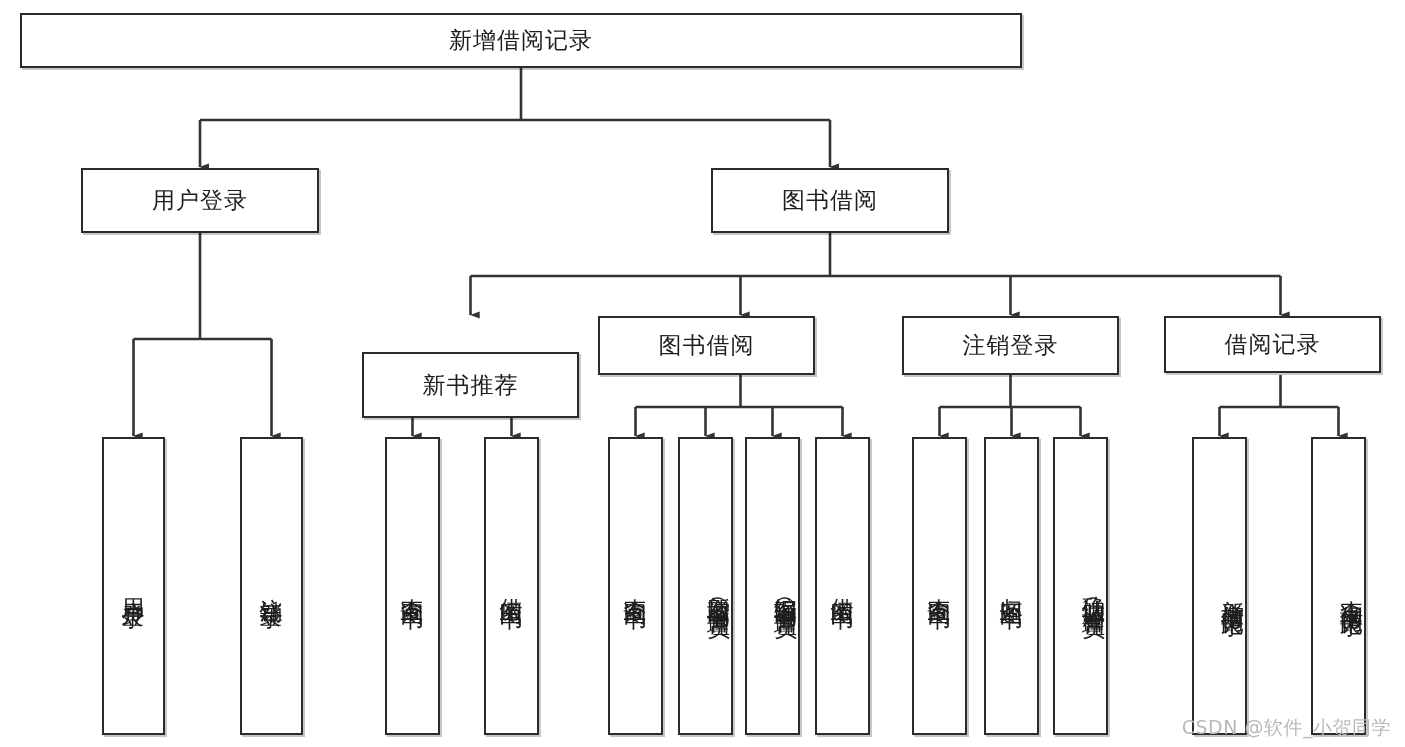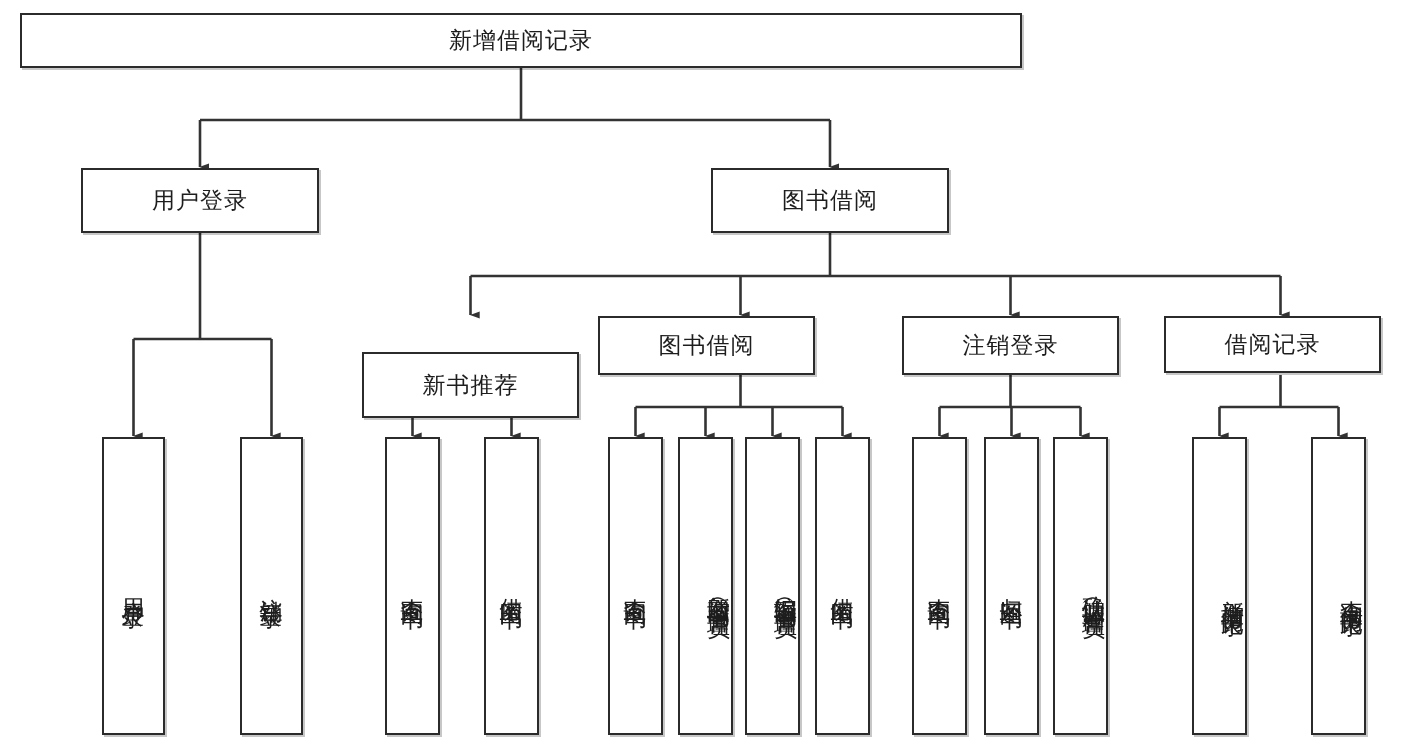--- a/index.html
+++ b/index.html
@@ -173,13 +173,14 @@
         <span class="node-label">确认归还（管理员）</span>
       </div>
       <div class="node-box vertical" style="left: 1192px; top: 437px; width: 55px; height: 298px;">
         <span class="node-label">新增借阅记录</span>
       </div>
       <div class="node-box vertical" style="left: 1311px; top: 437px; width: 55px; height: 298px;">
         <span class="node-label">查询借阅记录</span>
       </div>
     </div>
 
+  <div class="watermark">CSDN @软件_小贺同学</div>
 </div>
 
 </body></html>

